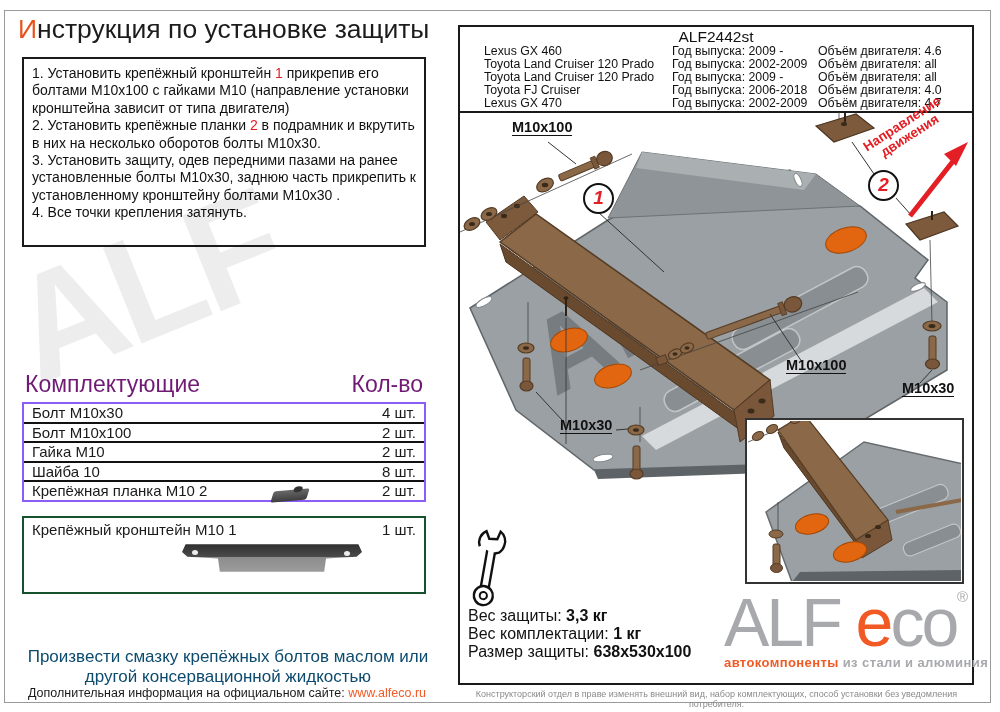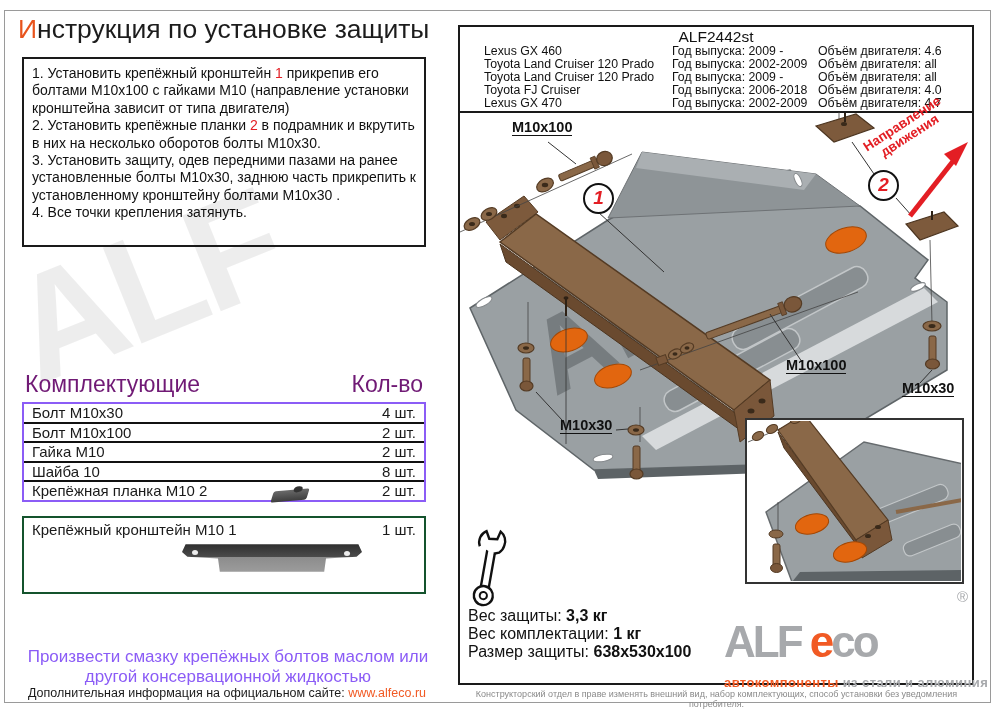--- a/index.html
+++ b/index.html
@@ -26,21 +26,21 @@
   .row-icon.icon-plate{background:linear-gradient(180deg,#6a6a6a,#3d3d3d);border-radius:2px;transform:rotate(-5deg) skewX(-22deg);}
   .row-icon.icon-plate::after{content:'';position:absolute;right:7px;top:-3px;width:9px;height:6px;background:#333;border-radius:50%;}
   .parts-box2{position:absolute;left:22px;top:516px;width:404px;height:78px;border:2px solid #14532d;box-sizing:border-box;font-size:15px;}
   .parts-box2 .prow{height:20px;line-height:20px;padding-top:2px;}
   .bracket-icon{position:absolute;left:158px;top:25px;width:180px;height:30px;
     background:linear-gradient(180deg,#2d2d2d 0%,#4a4a4a 45%,#8c8c8c 47%,#9d9d9d 100%);
     clip-path:polygon(0% 30%,2% 4%,98% 4%,100% 30%,97% 46%,80% 52%,79% 96%,21% 96%,20% 52%,3% 46%);}
   .bracket-icon::after{content:'';position:absolute;left:10px;top:7px;width:6px;height:5px;background:#ededed;border-radius:50%;
     box-shadow:152px 1px 0 #ededed;}
 
-  .warning{position:absolute;left:12px;top:647px;width:432px;text-align:center;color:#8b5cf6;font-size:17px;line-height:20px;}
+  .warning{position:absolute;left:12px;top:647px;width:432px;text-align:center;color:#0c4a6e;font-size:17px;line-height:20px;}
   .site-line{position:absolute;left:0;top:686px;width:454px;text-align:center;font-size:12.5px;color:#1a1a1a;}
   .site-line a{color:#f15a24;text-decoration:none;}
 
   
   .right-box{position:absolute;left:458px;top:25px;width:516px;height:660px;border:2px solid #1a1a1a;box-sizing:border-box;}
   .vehicle-table{position:absolute;left:460px;top:27px;width:512px;height:84px;border-bottom:2px solid #1a1a1a;box-sizing:content-box;}
   .part-number{position:absolute;left:460px;top:28px;width:512px;text-align:center;font-size:15.5px;color:#111;}
   .vrows{position:absolute;left:484px;top:45px;width:488px;}
   .vrow{display:grid;grid-template-columns:188px 146px auto;font-size:12.3px;line-height:13px;color:#111;}
 
@@ -57,21 +57,21 @@
   .callout-2{left:868px;top:170px;}
   .direction{position:absolute;left:843px;top:116px;width:126px;color:#e31e24;font-weight:bold;font-size:13.5px;
              line-height:14px;text-align:center;transform:rotate(-33deg);}
 
   .wrench{position:absolute;left:466px;top:528px;}
   .specs{position:absolute;left:468px;top:607px;font-size:16px;line-height:17.8px;color:#111;}
   .specs .b{font-weight:bold;}
 
   .logo{position:absolute;left:724px;top:591px;width:242px;}
   .logo-reg{position:absolute;right:-2px;top:-3px;font-size:15px;color:#a7a9ac;}
-  .logo-text{font-size:44px;font-weight:700;letter-spacing:-3px;color:#a7a9ac;line-height:62px;white-space:nowrap;margin-top:20px;}
+  .logo-text{font-size:68px;font-weight:400;letter-spacing:-3px;color:#a7a9ac;line-height:62px;white-space:nowrap;}
   .logo-text .e{color:#f15a24;}
   .tagline{font-size:13px;font-weight:bold;color:#a7a9ac;letter-spacing:.4px;white-space:nowrap;margin-top:2px;}
   .tagline .acc{color:#f15a24;}
   .disclaimer{position:absolute;left:458px;top:689px;width:517px;text-align:center;font-size:9px;color:#8a8a8a;}
 </style>
 </head>
 <body>
 
 <div class="page">
   <div class="outer-border"></div>

